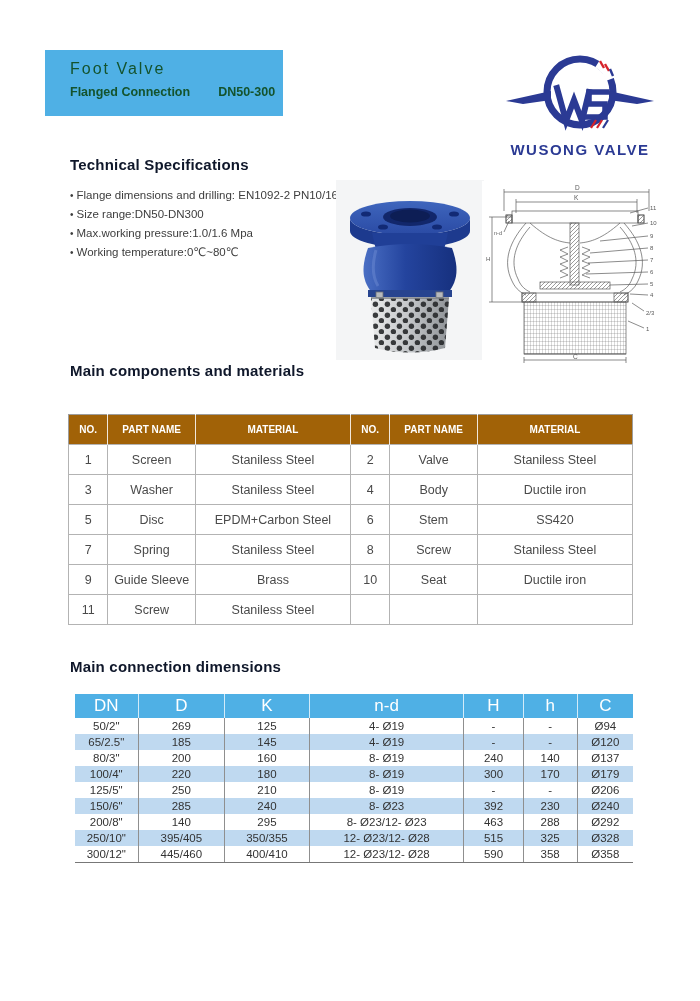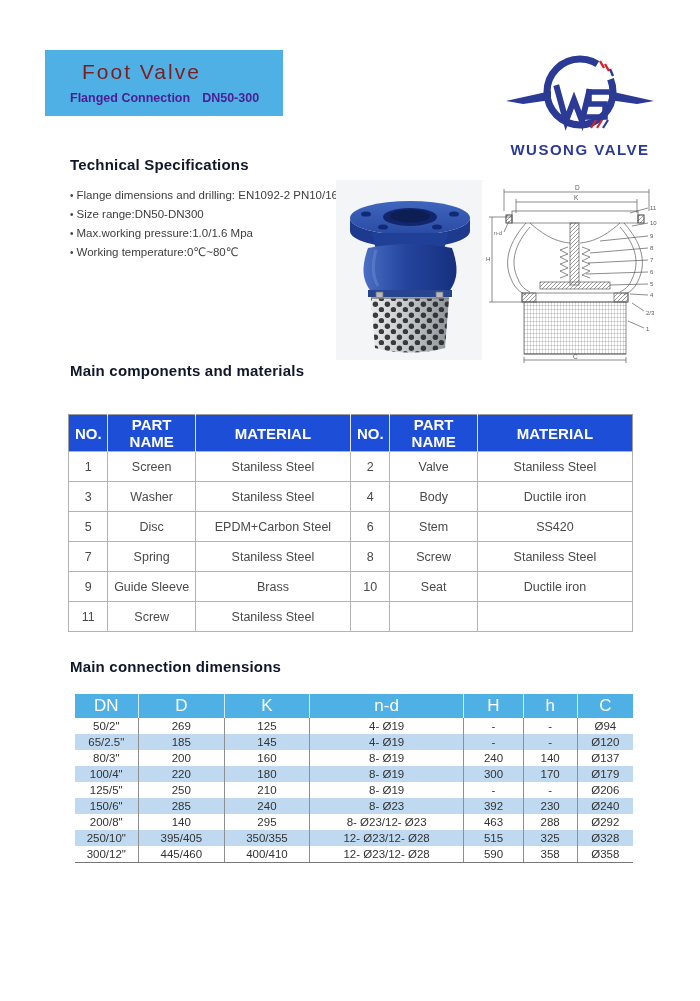--- a/index.html
+++ b/index.html
@@ -3,41 +3,41 @@
 <meta charset="utf-8">
 <style>
   html,body{margin:0;padding:0;background:#ffffff;}
   .page{
     position:relative;width:700px;height:1001px;background:#ffffff;overflow:hidden;
     font-family:"Liberation Sans","DejaVu Sans",sans-serif;color:#3d3d3d;
   }
   
   .banner{position:absolute;left:45px;top:50px;width:238px;height:66px;background:#4FB0E5;
     padding:10px 0 0 25px;box-sizing:border-box;}
-  .banner-title{color:#7f1d1d;font-size:21px;letter-spacing:2px;font-weight:400;margin-left:12px;}
-  .banner-sub{margin-top:7px;font-size:12.5px;font-weight:700;color:#4c1d95;display:flex;gap:12px;}
+  .banner-title{color:#14532d;font-size:16px;letter-spacing:2px;font-weight:400;}
+  .banner-sub{margin-top:7px;font-size:12.5px;font-weight:700;color:#14532d;display:flex;gap:28px;}
   
   .logo{position:absolute;left:503px;top:44px;width:155px;height:118px;}
   
   .sec-title{position:absolute;font-size:15px;font-weight:600;color:#0f172a;letter-spacing:.2px;}
   #t-spec{left:70px;top:156px;}
   #t-comp{left:70px;top:362px;}
   #t-dim{left:70px;top:658px;}
   
   .bullets{position:absolute;left:70px;top:186px;margin:0;padding:0;list-style:none;}
   .bullets li{font-size:11.5px;color:#3d3d3d;line-height:19px;}
   .bullets li::before{content:"\2022";margin-right:3px;font-size:10px;color:#3d3d3d;}
   
   .photo-wrap{position:absolute;left:336px;top:180px;width:148px;height:180px;background:#f4f5f6;}
   .draw-wrap{position:absolute;left:482px;top:181px;width:185px;height:182px;background:#ffffff;}
   svg{display:block;}
   
   .comp-table{position:absolute;left:68px;top:414px;width:565px;border-collapse:collapse;table-layout:fixed;
     font-size:12.5px;color:#4a4a4a;}
-  .comp-table th{background:#1d4ed8;color:#ffffff;font-weight:600;font-size:15px;height:27px;
+  .comp-table th{background:#a16207;color:#ffffff;font-weight:600;font-size:10px;height:27px;
     border-right:1px solid rgba(255,255,255,.85);}
   .comp-table th:last-child{border-right:none;}
   .comp-table td{height:27px;text-align:center;border:1px solid #b3b3b3;background:#ffffff;}
   .comp-table{border:1px solid #9d9d9d;}
   
   .dim-table{position:absolute;left:75px;top:694px;width:558px;border-collapse:collapse;table-layout:fixed;
     font-size:11.5px;color:#333333;}
   .dim-table th{background:#4FB0E5;color:#ffffff;font-weight:400;font-size:17px;height:22px;
     border-right:1px solid rgba(255,255,255,.75);}
   .dim-table th:last-child{border-right:none;}

